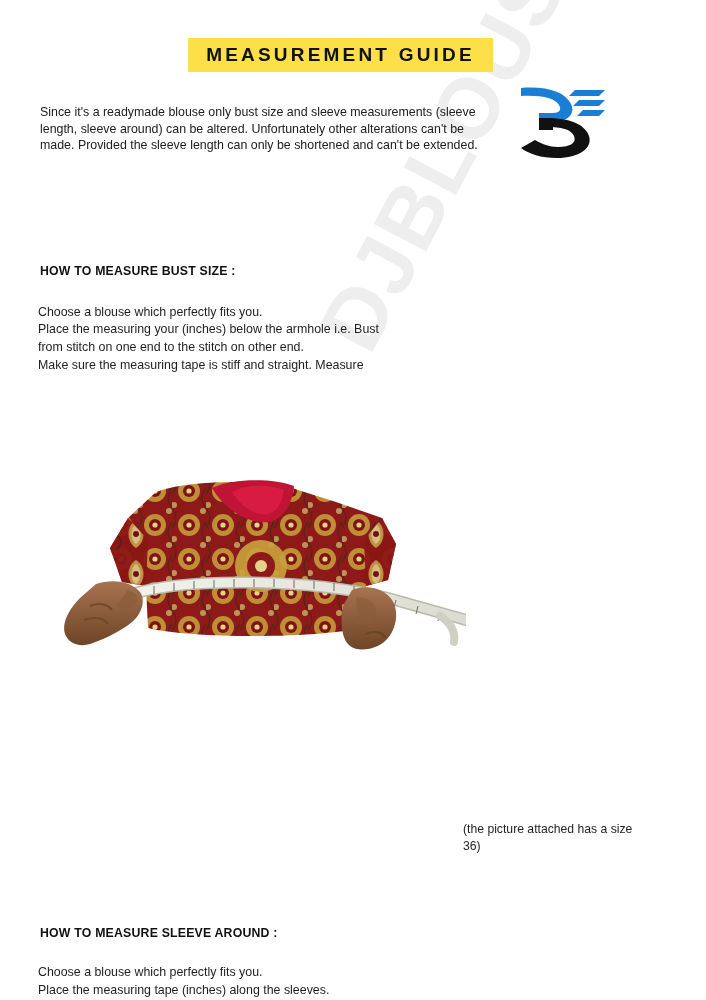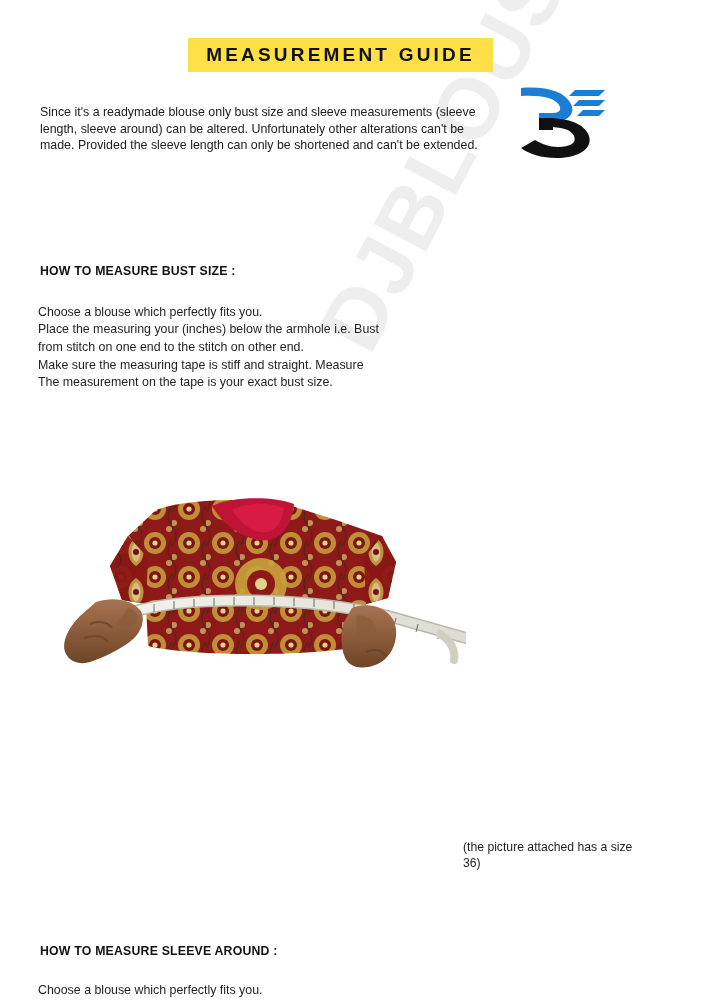--- a/index.html
+++ b/index.html
@@ -142,21 +142,20 @@
   </div>
 
   <div class="intro above">Since it's a readymade blouse only bust size and sleeve measurements (sleeve length, sleeve around) can be altered. Unfortunately other alterations can't be made. Provided the sleeve length can only be shortened and can't be extended.</div>
 
   <div class="heading bust above">HOW TO MEASURE BUST SIZE :</div>
   <div class="body-lines bust above">
     <div>Choose a blouse which perfectly fits you.</div>
     <div>Place the measuring your (inches) below the armhole i.e. Bust</div>
     <div>from stitch on one end to the stitch on other end.</div>
     <div>Make sure the measuring tape is stiff and straight. Measure</div>
-    <div>The measurement on the tape is your exact bust size.</div>
   </div>
 
   <div class="photo1 above">
     <svg class="blouse-svg" viewBox="0 0 430 196" width="430" height="196" aria-hidden="true">
       <defs>
         <pattern id="kalamkari" width="34" height="34" patternUnits="userSpaceOnUse">
           <rect width="34" height="34" fill="#8d1a18"></rect>
           <circle cx="17" cy="17" r="11" fill="#c9a23c" opacity="0.85"></circle>
           <circle cx="17" cy="17" r="6" fill="#7d1411"></circle>
           <circle cx="17" cy="17" r="2.6" fill="#e7d08a"></circle>

